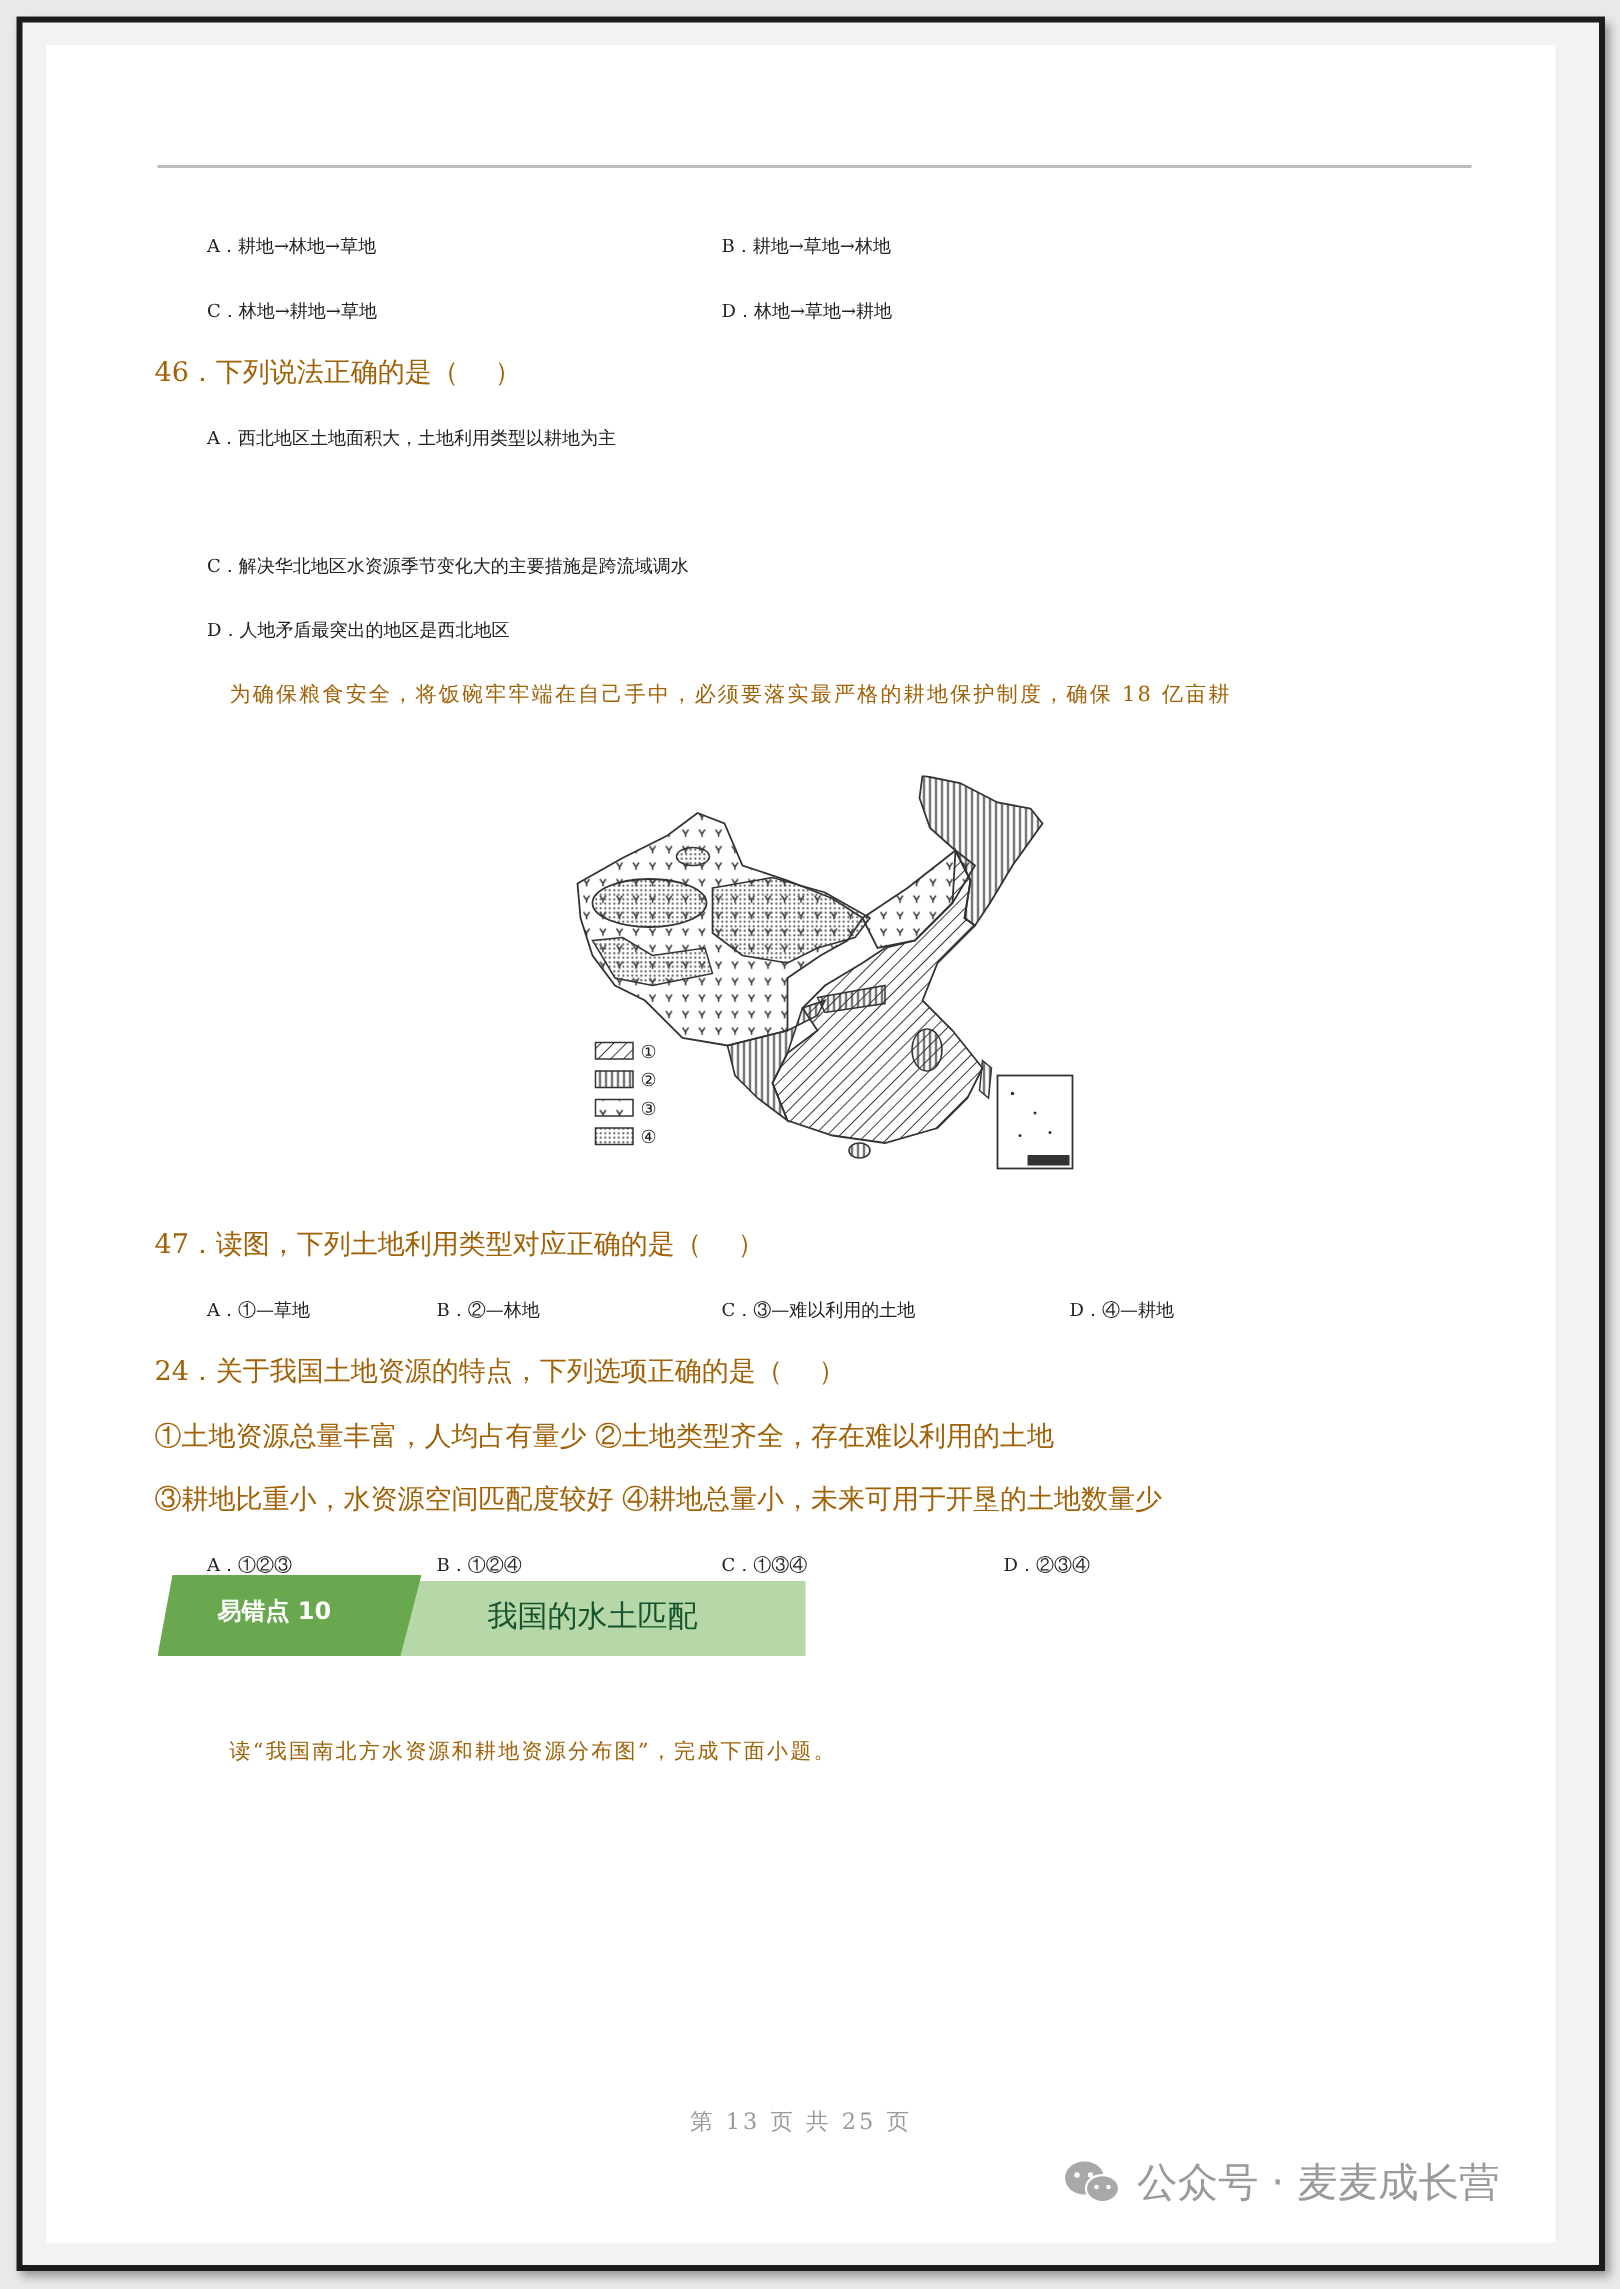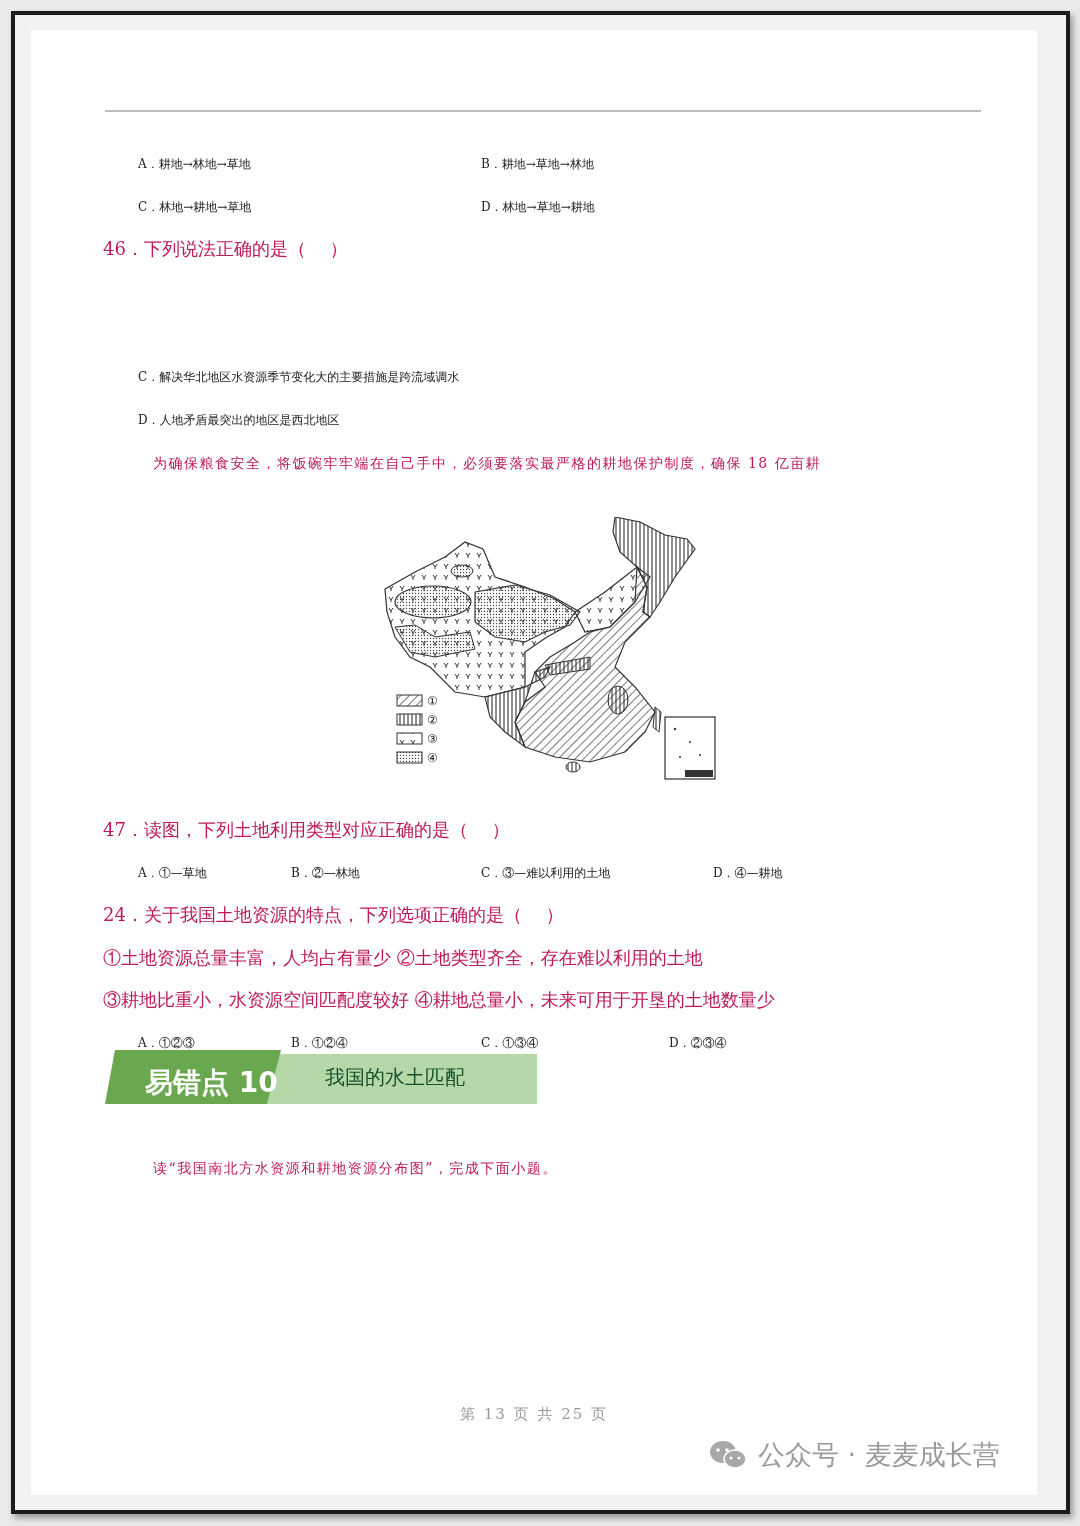--- a/index.html
+++ b/index.html
@@ -8,49 +8,50 @@
     font-family:"DejaVu Serif","Liberation Serif",serif; color:#222;
   }
   .frame {
     position:absolute; left:11px; top:11px; width:1051px; height:1495px;
     border:4px solid #1c1c1c; background:#f2f2f2; box-shadow:3px 4px 6px rgba(0,0,0,0.35);
   }
   .page {
     position:absolute; left:16px; top:15px; width:1006px; height:1465px; background:#ffffff;
   }
   .header-rule { position:absolute; left:74px; top:80px; width:876px; height:2px; background:#bdbdbd; }
-  .line { position:absolute; font-size:18px; line-height:24px; white-space:nowrap; color:#be185d; }
+  .line { position:absolute; font-size:18px; line-height:24px; white-space:nowrap; color:#a16207; }
   .opt  { position:absolute; font-size:12px; line-height:24px; white-space:nowrap; }
   .para { font-family:"DejaVu Serif","Liberation Serif",serif; font-size:14px; letter-spacing:1.5px; }
   .map-wrap { position:absolute; left:344px; top:487px; width:346px; height:265px; }
   .banner { position:absolute; left:74px; top:1020px; width:432px; height:54px; }
   .banner-dark {
     position:absolute; left:0; top:0; width:176px; height:54px; background:#6aa84f;
     clip-path:polygon(10px 0, 176px 0, 162px 54px, 0 54px);
   }
   .banner-light { position:absolute; left:150px; top:4px; width:282px; height:50px; background:#b6d7a8; }
-  .banner-num { position:absolute; left:40px; top:14px; color:#fff; font-family:"DejaVu Sans","Liberation Sans",sans-serif; font-weight:bold; font-size:28px; }
+  .banner-num { position:absolute; left:40px; top:14px; color:#fff; font-family:"DejaVu Sans","Liberation Sans",sans-serif; font-weight:bold; font-size:16px; }
   .banner-title { position:absolute; left:220px; top:14px; color:#14532d; font-family:"DejaVu Sans","Liberation Sans",sans-serif; font-size:20px; }
   .footer { position:absolute; left:0; width:1006px; top:1375px; text-align:center; color:#9a9a9a; font-size:15px; letter-spacing:2px; }
   .watermark { position:absolute; left:708px; top:1437px; color:#9a9a9a; font-family:"DejaVu Sans","Liberation Sans",sans-serif; font-size:27px; display:flex; align-items:center; gap:10px; }
   .wm-icon { width:40px; height:32px; position:relative; }
 </style>
 </head>
 <body>
 
 <div class="frame">
   <div class="page">
     <div class="header-rule"></div>
 
     <div class="opt" style="left:107px;top:122px;">A．耕地→林地→草地</div>
     <div class="opt" style="left:450px;top:122px;">B．耕地→草地→林地</div>
     <div class="opt" style="left:107px;top:165px;">C．林地→耕地→草地</div>
     <div class="opt" style="left:450px;top:165px;">D．林地→草地→耕地</div>
 
     <div class="line" style="left:72px;top:207px;">46．下列说法正确的是（　 ）</div>
+    <div class="opt" style="left:107px;top:250px;">A．西北地区土地面积大，土地利用类型以耕地为主</div>
     <div class="opt" style="left:107px;top:335px;">C．解决华北地区水资源季节变化大的主要措施是跨流域调水</div>
     <div class="opt" style="left:107px;top:378px;">D．人地矛盾最突出的地区是西北地区</div>
 
     <div class="line para" style="left:122px;top:421px;">为确保粮食安全，将饭碗牢牢端在自己手中，必须要落实最严格的耕地保护制度，确保 18 亿亩耕</div>
 
     <div class="map-wrap">
       <svg width="346" height="265" viewBox="0 0 346 265" xmlns="http://www.w3.org/2000/svg">
         <defs>
           <pattern id="pDiag" width="6" height="6" patternUnits="userSpaceOnUse" patternTransform="rotate(45)">
             <line x1="0" y1="0" x2="0" y2="6" stroke="#333" stroke-width="1.3"></line>

